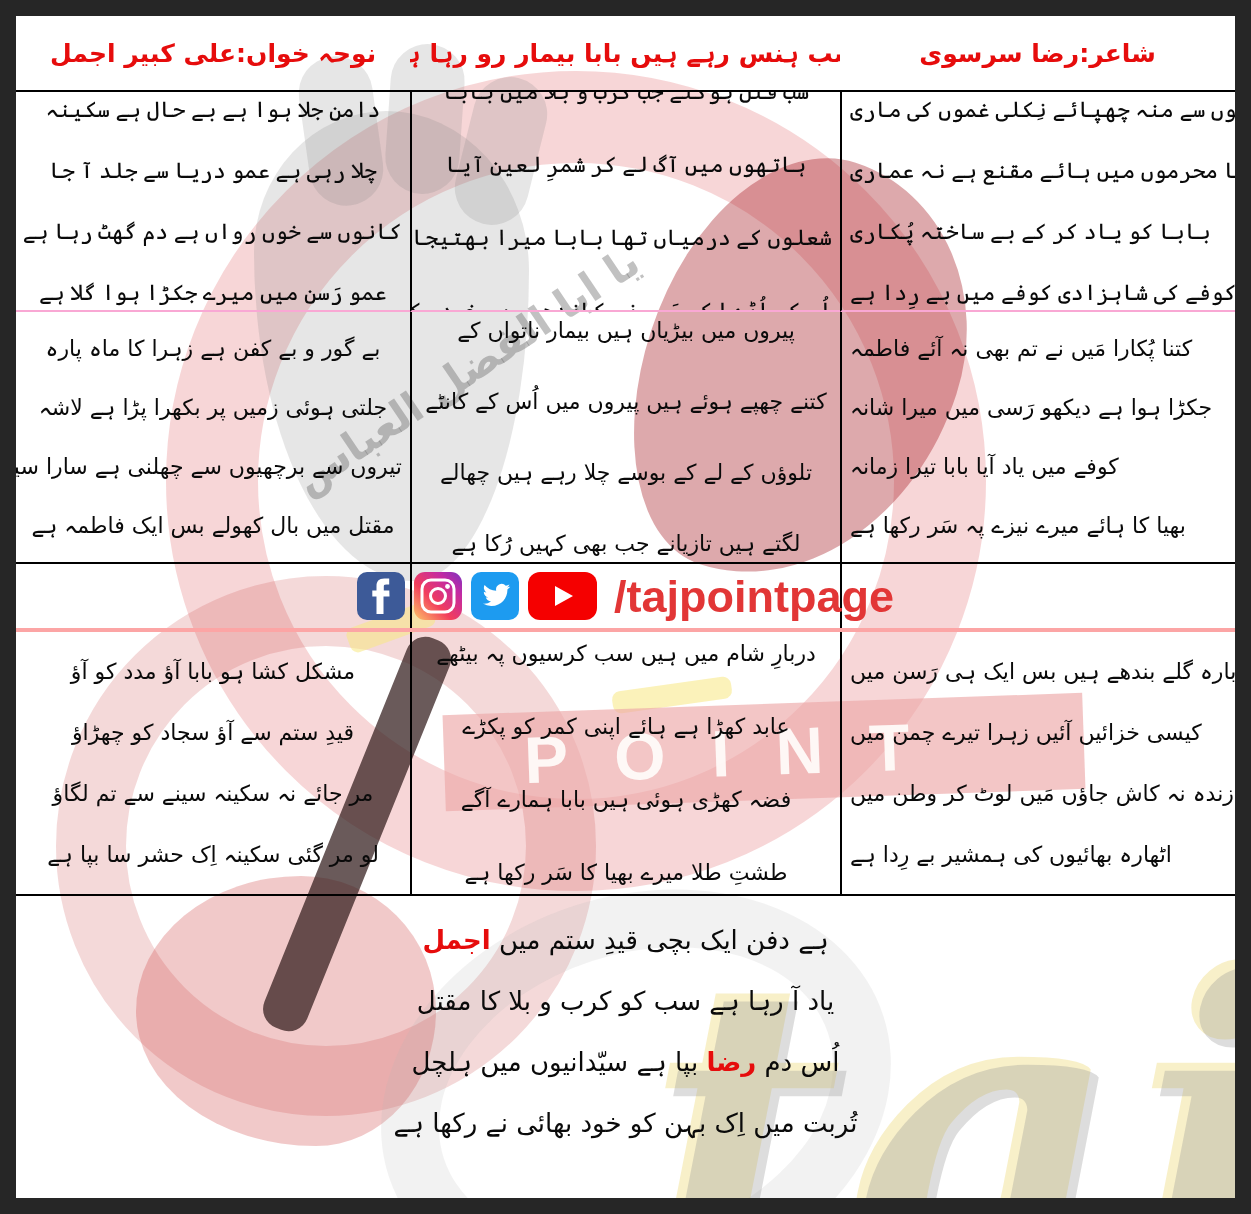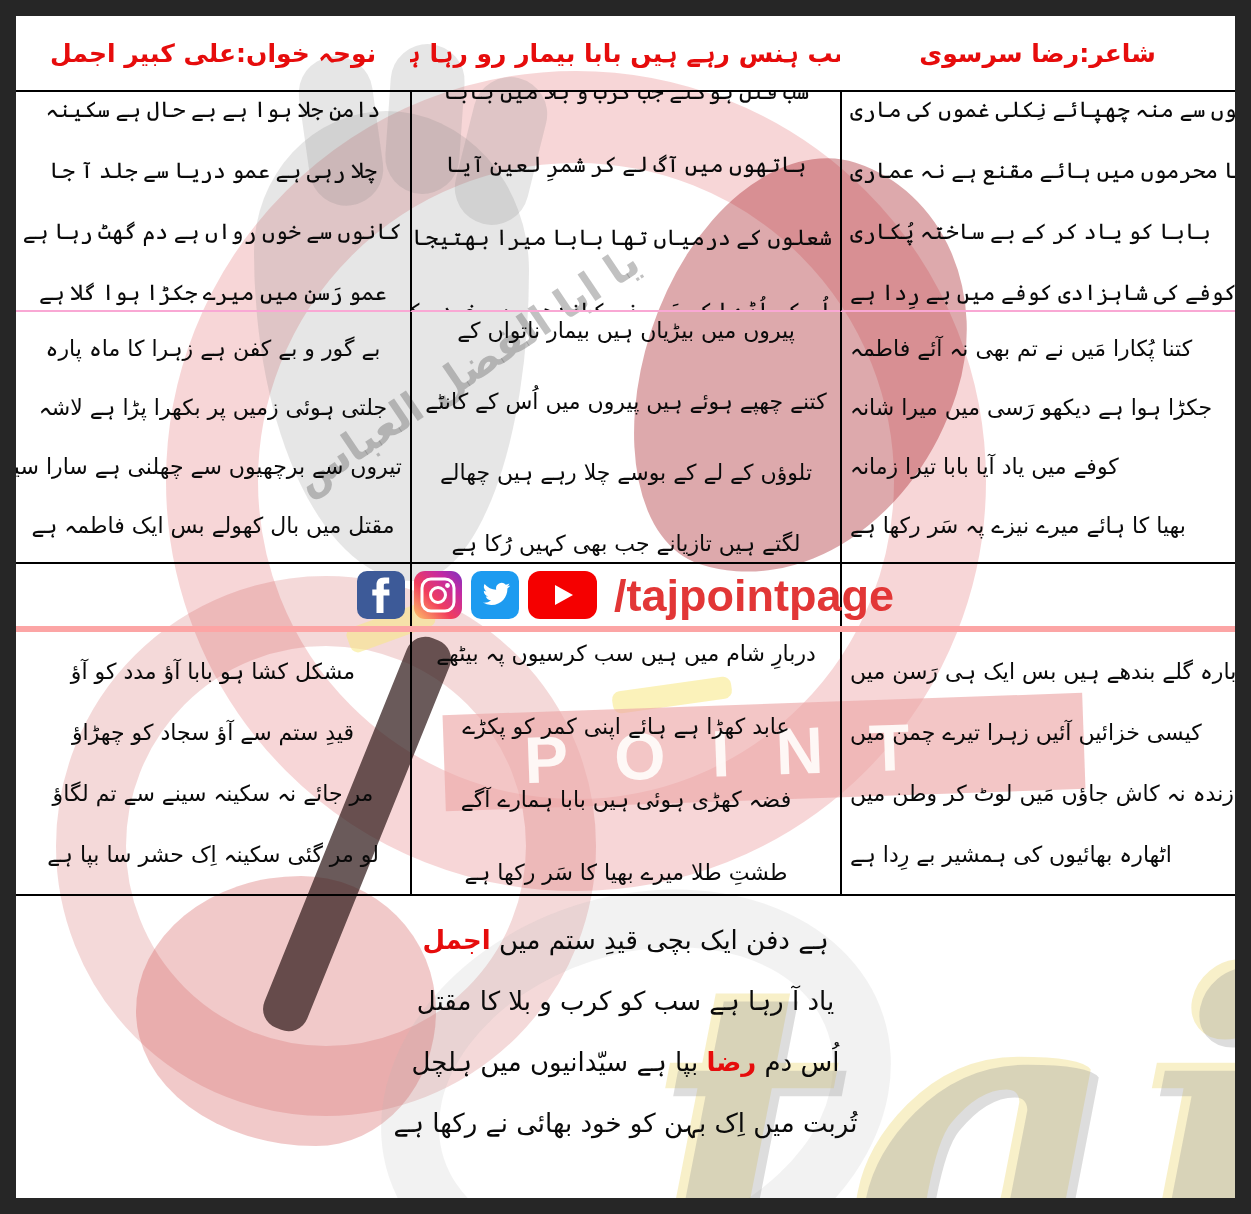--- a/index.html
+++ b/index.html
@@ -125,21 +125,21 @@
   .c-mid   { width: 430px; border-left: 2px solid #000; gap: 12px; }
   .c-left  { width: 394px; }
   .r1 .cell { height: 220px; border-bottom: 2px solid #f9a8d4; font-family: Liberation Serif, serif; }
   .r2 .cell { height: 252px; border-bottom: 2px solid #000; }
   .r3 .cell { height: 264px; border-bottom: 2px solid #000; }
   .vline {
     font-size: 22px; color: #0a0a0a; text-align: center;
     white-space: nowrap; line-height: 61px; font-weight: 500;
   }
   .r2 .vline { line-height: 59px; }
-  .band { position: relative; height: 68px; border-bottom: 6px solid #fca5a5; }
+  .band { position: relative; height: 68px; border-bottom: 4px solid #fca5a5; }
   .band .bcell { position: absolute; top: 0; height: 100%; border-left: 2px solid #000; }
   .bdiv1 { right: 393px; width: 2px; }
   .bdiv2 { right: 823px; width: 2px; }
   .social {
     position: absolute; inset: 0; direction: ltr;
     display: flex; align-items: center; justify-content: center; gap: 9px;
     z-index: 2;
   }
   .social svg { display: block; }
   .handle {

